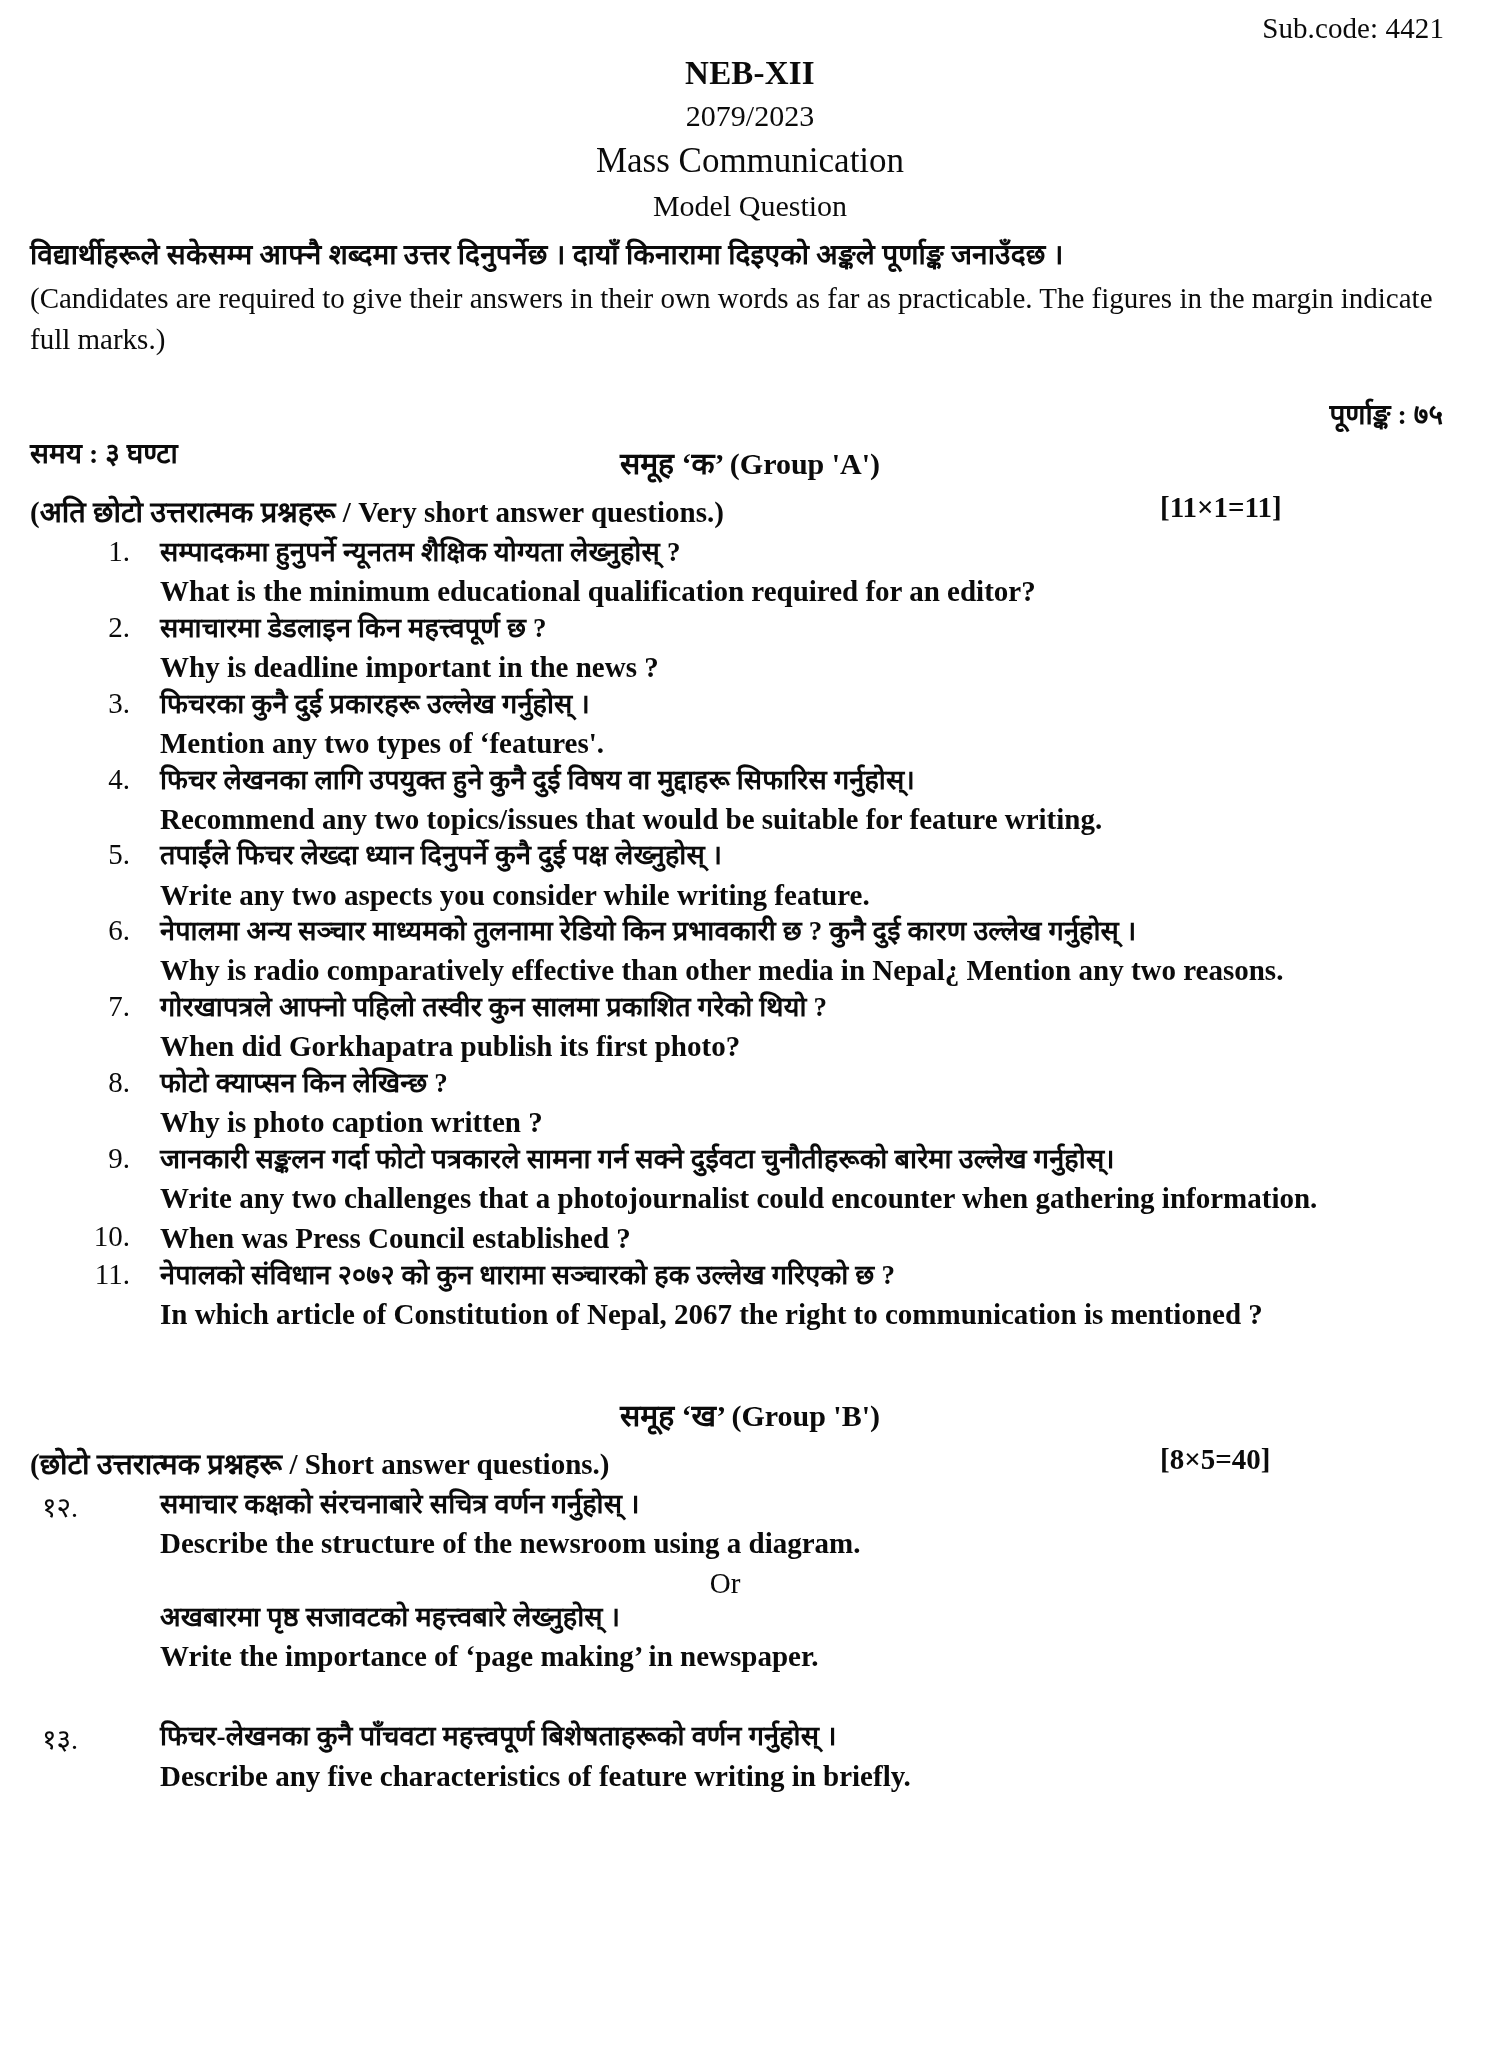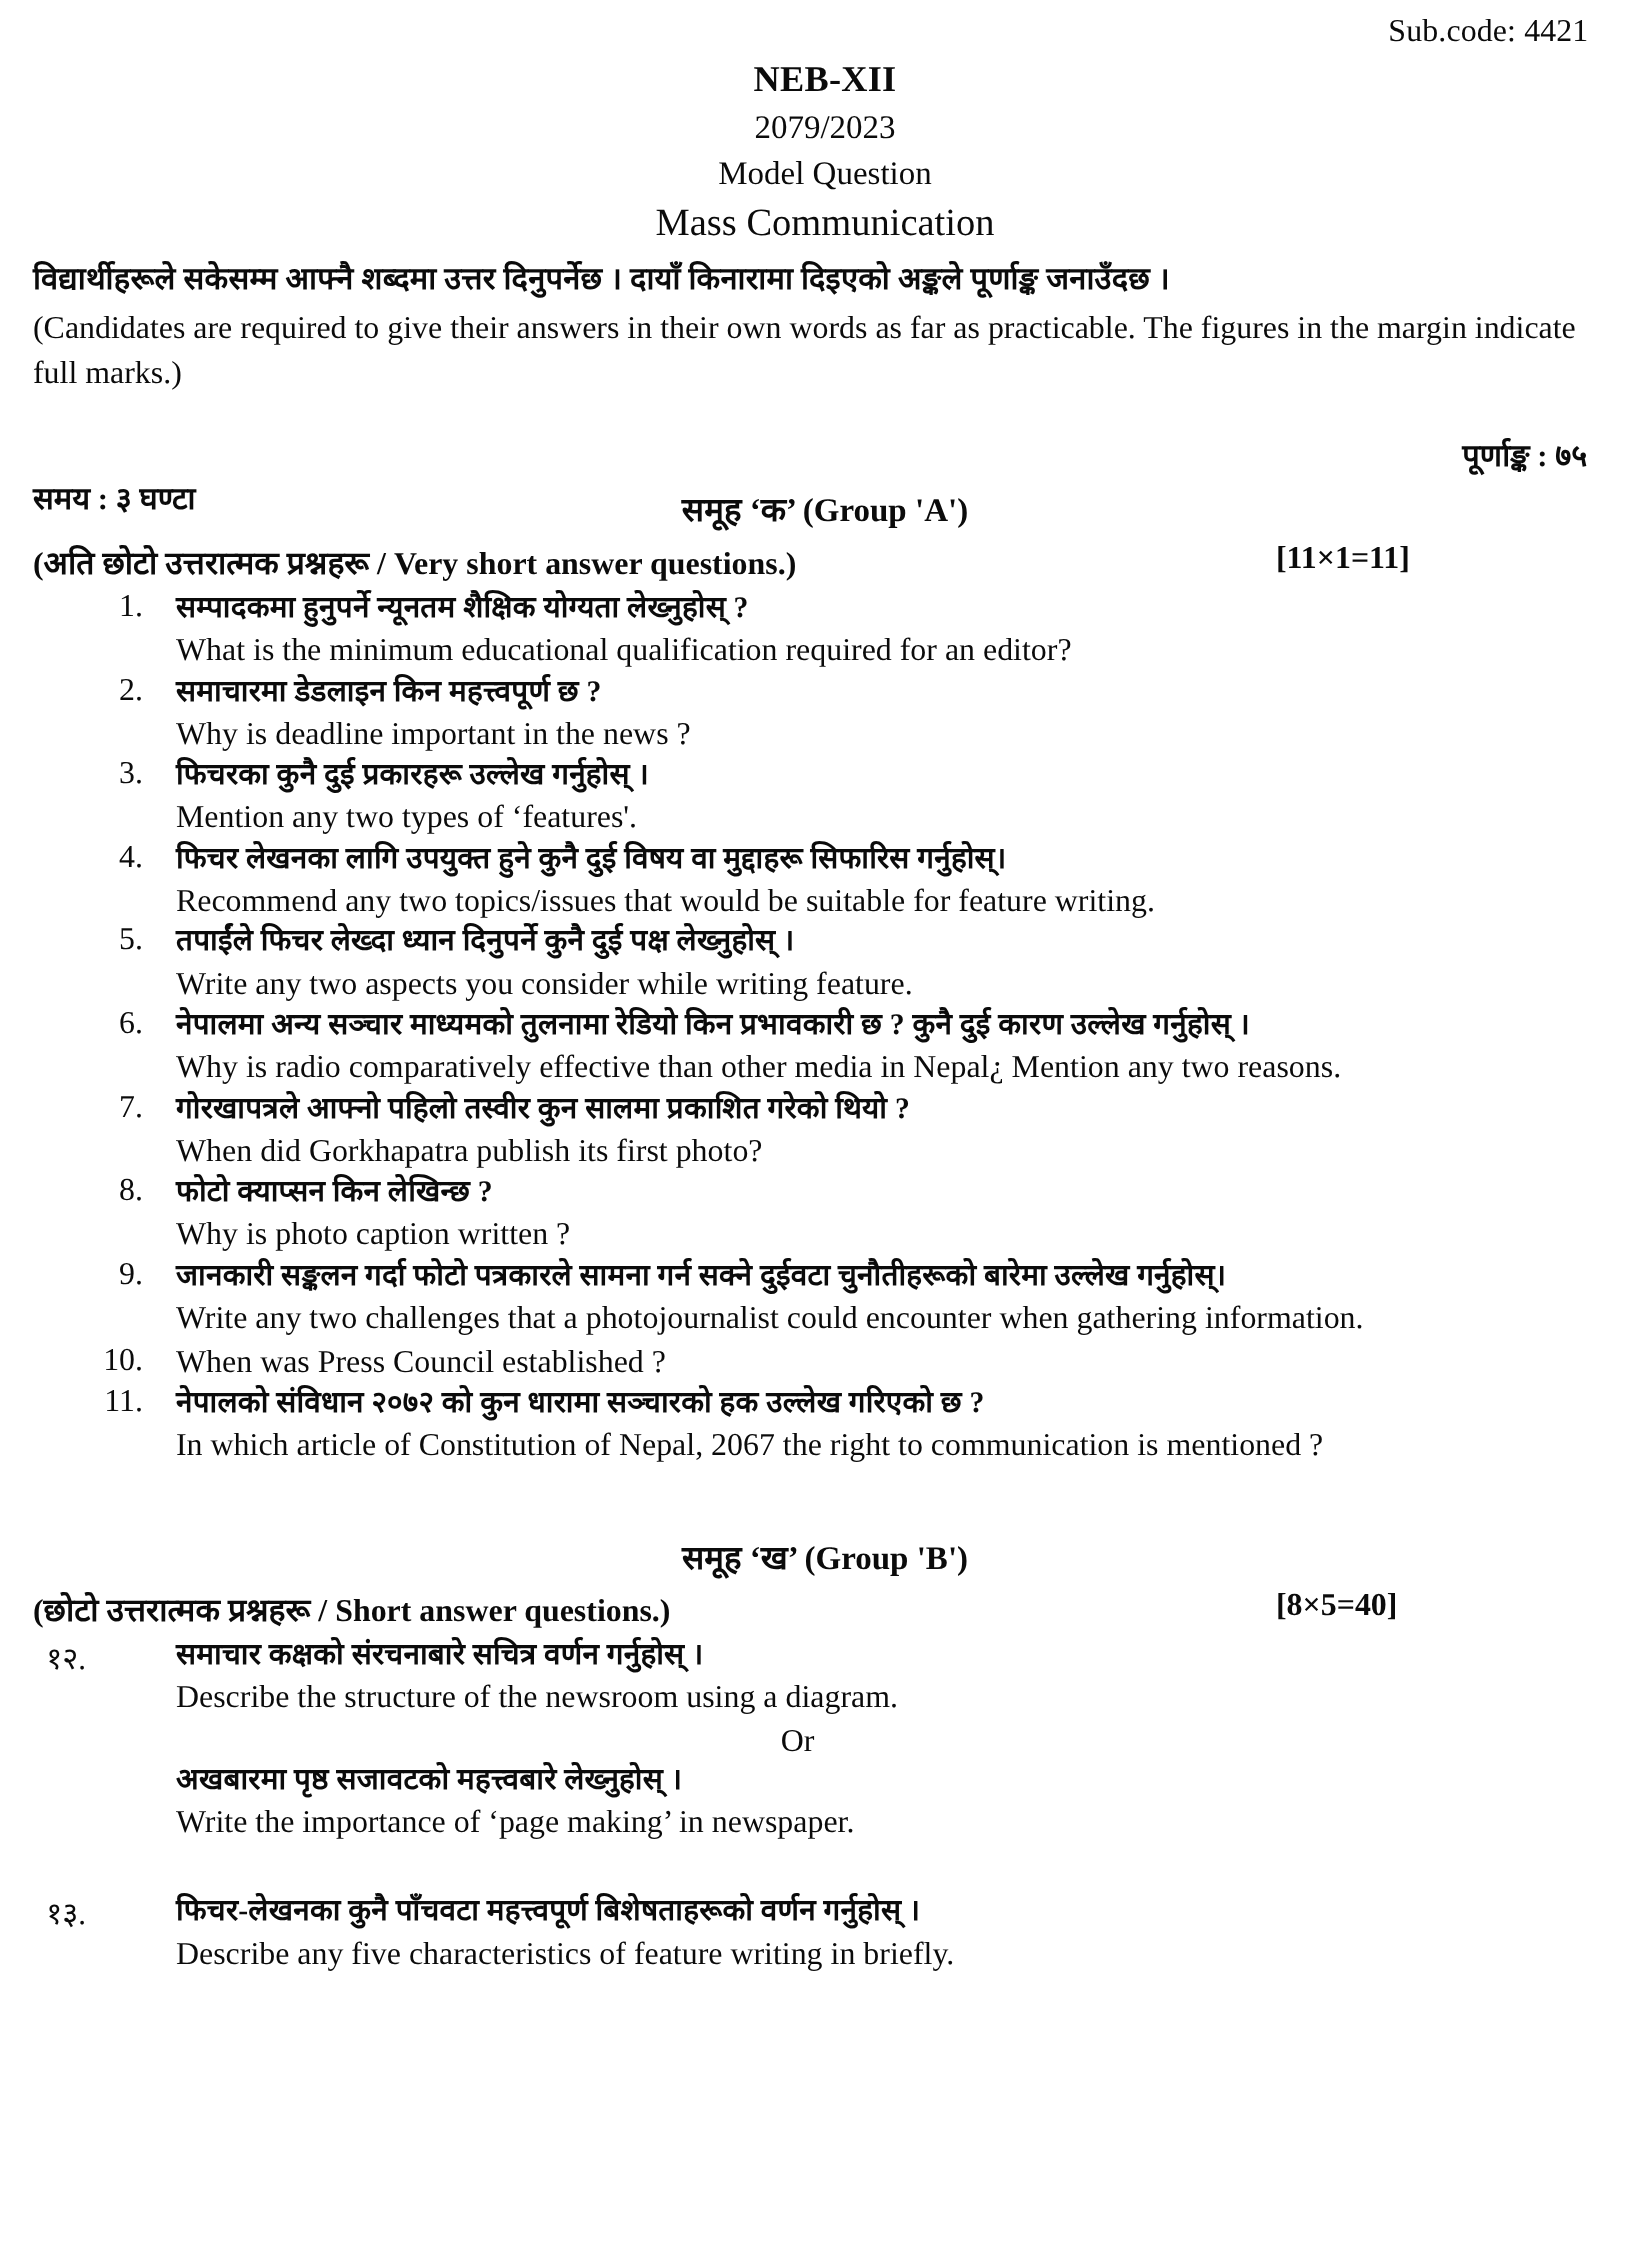--- a/index.html
+++ b/index.html
@@ -123,20 +123,21 @@
   .qnp {
     font-size: 27px;
     font-weight: 700;
     line-height: 1.30;
     letter-spacing: .2px;
   }
   .qen {
     font-size: 29px;
     line-height: 1.30;
     margin-top: 3px;
+    font-weight: bold;
   }
 
   
   .gapB { height: 52px; }
   .or-line {
     text-align: center;
     font-size: 29px;
     margin-top: 4px;
     margin-left: -180px;
   }
@@ -147,22 +148,22 @@
 </head>
 <body>
 
 <div class="page">
   <div class="inner">
 
     <div class="subcode">Sub.code: 4421</div>
 
     <div class="ctr t-neb">NEB-XII</div>
     <div class="ctr t-year">2079/2023</div>
+    <div class="ctr t-subject">Mass Communication</div>
     <div class="ctr t-model">Model Question</div>
-    <div class="ctr t-subject">Mass Communication</div>
 
     <div class="np-instr dev">विद्यार्थीहरूले सकेसम्म आफ्नै शब्दमा उत्तर दिनुपर्नेछ । दायाँ किनारामा दिइएको अङ्कले पूर्णाङ्क जनाउँदछ ।</div>
     <div class="en-instr">(Candidates are required to give their answers in their own words as far as practicable. The figures in the margin indicate full marks.)</div>
 
     <div class="timerow">
       <div class="left dev">समय  :  ३  घण्टा</div>
       <div class="right dev">पूर्णाङ्क  :  ७५</div>
     </div>
 
     <div class="group-head dev">समूह ‘क’ (Group 'A')</div>

